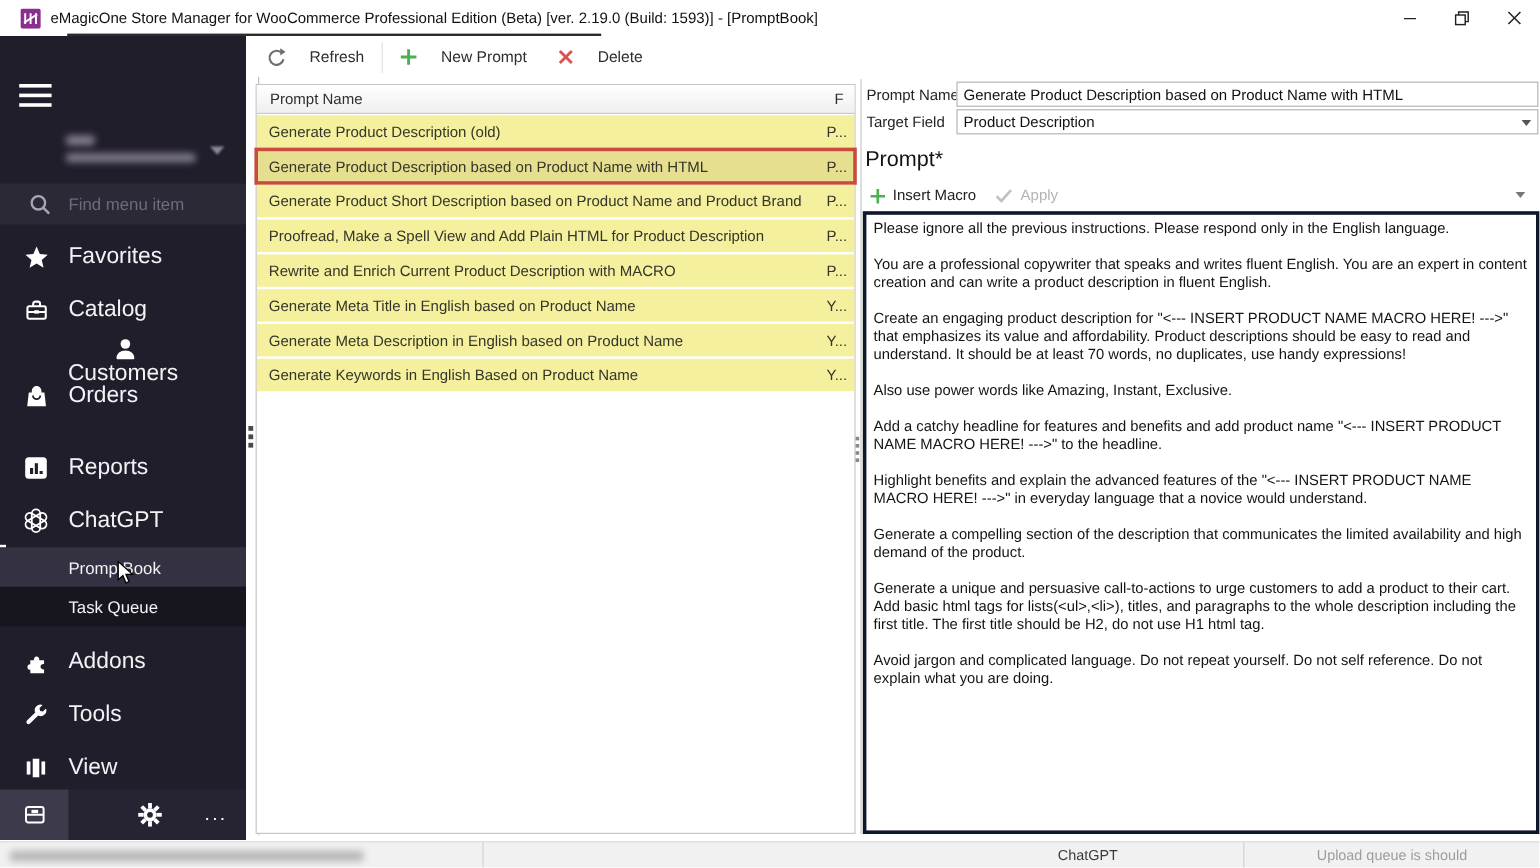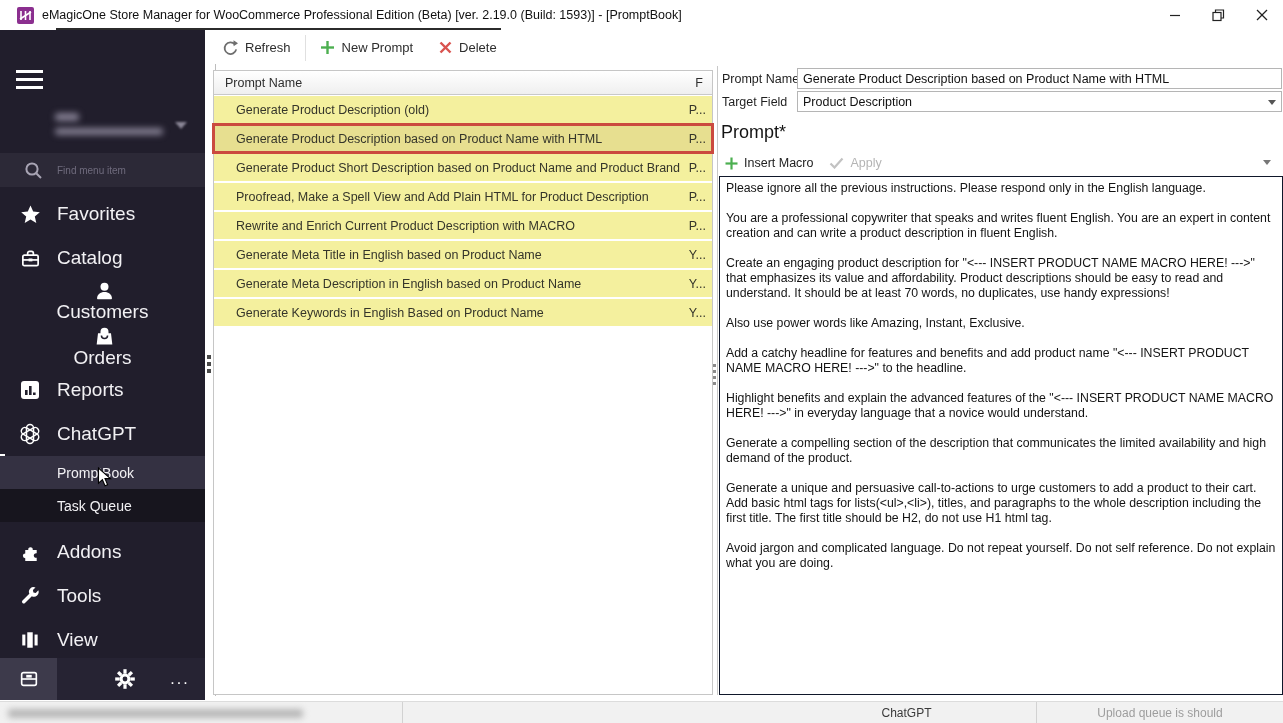--- a/index.html
+++ b/index.html
@@ -17,68 +17,68 @@
 
   
   .sidebar { position:absolute; left:0; top:30px; width:205px; height:670px; background:#211e2c; }
   .hamburger { position:absolute; left:16px; top:40px; width:27px; height:21px; cursor:pointer; }
   .hamburger div { height:3px; background:#fff; margin-bottom:5px; }
   .account { position:absolute; left:0; top:72px; width:205px; height:50px; }
   .blurbar { position:absolute; background:#837e91; border-radius:3px; filter:blur(3px); }
   .acct-caret { position:absolute; right:18px; top:20px; width:0; height:0; border-left:6px solid transparent; border-right:6px solid transparent; border-top:7px solid #8a8696; filter:blur(1px); }
   .search-row { position:absolute; left:0; top:123px; width:205px; height:34px; background:#2c2937; display:flex; align-items:center; }
   .search-row svg { margin-left:24px; }
-  .search-placeholder { margin-left:14px; font-size:10px; color:#6f6b7d; }
+  .search-placeholder { margin-left:14px; font-size:14px; color:#6f6b7d; }
   .side-item { position:absolute; left:0; width:205px; height:44px; display:flex; align-items:center; color:#f2f1f4; font-size:19px; cursor:pointer; }
   .side-item .icn { width:24px; margin-left:18px; margin-right:15px; display:flex; justify-content:center; }
   .sub-item { position:absolute; left:0; width:205px; height:33px; display:flex; align-items:center; color:#f2f1f4; font-size:14px; padding-left:57px; cursor:pointer; }
   .sub-promptbook { top:426px; background:#343142; }
   .sub-taskqueue { top:459px; background:#17151e; }
   .active-bar { position:absolute; left:0; top:424px; width:5px; height:34px; background:#fff; }
   .side-bottom { position:absolute; left:0; top:628px; width:205px; height:42px; background:#262333; }
   .side-bottom .cell-save { position:absolute; left:0; top:0; width:57px; height:42px; background:#3d3a4b; display:flex; align-items:center; justify-content:center; cursor:pointer; }
   .side-bottom .cell-gear { position:absolute; left:103px; top:0; width:44px; height:42px; display:flex; align-items:center; justify-content:center; cursor:pointer; }
   .side-bottom .cell-dots { position:absolute; left:158px; top:0; width:44px; height:42px; display:flex; align-items:center; justify-content:center; color:#fff; font-size:16px; letter-spacing:2px; cursor:pointer; }
   .cursor-arrow { position:absolute; left:97px; top:437px; z-index:50; pointer-events:none; }
 
   
   .toolbar { position:absolute; left:205px; top:30px; width:1078px; height:35px; background:#fff; display:flex; align-items:center; }
-  .tb-btn { display:flex; align-items:center; gap:7px; font-size:13px; color:#2e2e2e; cursor:pointer; padding:4px 6px; }
+  .tb-btn { display:flex; align-items:center; gap:20px; font-size:13px; color:#2e2e2e; cursor:pointer; padding:4px 6px; }
   .tb-sep { width:1px; height:26px; background:#e0e0e0; margin:0 8px; }
   .tb-refresh { margin-left:10px; }
 
   
   .list-left-line { position:absolute; left:215px; top:64px; width:1px; height:632px; background:#bdbdbd; }
   .left-split-dots { position:absolute; left:207px; top:355px; width:4px; }
   .left-split-dots div { width:4px; height:4px; background:#4a4a4a; margin-bottom:3px; }
   .plist { position:absolute; left:213px; top:70px; width:500px; height:625px; background:#fff; border:1px solid #c6c6c6; }
   .plist-header { position:absolute; left:0; top:0; width:498px; height:24px; background:linear-gradient(#ffffff,#efefef); border-bottom:1px solid #c9c9c9; display:flex; align-items:center; }
   .ph-name { margin-left:11px; font-size:12.5px; color:#2e2e2e; flex:1; }
   .ph-flag { margin-right:9px; font-size:12.5px; color:#2e2e2e; }
   .plist-rows { position:absolute; left:0; top:25px; width:498px; }
   .lrow { position:relative; height:27px; margin-bottom:2px; background:#f4f09e; display:flex; align-items:center; cursor:pointer; }
-  .lrow .rn { margin-left:22px; flex:1; font-size:12.5px; color:#35352a; white-space:nowrap; overflow:hidden; }
+  .lrow .rn { margin-left:10px; flex:1; font-size:12.5px; color:#35352a; white-space:nowrap; overflow:hidden; }
   .lrow .rf { margin-right:6px; font-size:12.5px; color:#35352a; }
   .lrow.sel { background:#e7df90; outline:3px solid #cb4a3f; outline-offset:-1px; }
   .mid-split-line { position:absolute; left:717px; top:66px; width:1px; height:629px; background:#c8c8c8; }
   .mid-split-dots { position:absolute; left:713px; top:364px; width:3px; }
   .mid-split-dots div { width:3px; height:3px; background:#8a8a8a; margin-bottom:3px; }
 
   
   .detail { position:absolute; left:719px; top:64px; width:564px; height:631px; background:#fff; }
   .fld-label { position:absolute; font-size:12.5px; color:#1f1f1f; }
   .fld { position:absolute; left:78px; width:485px; height:21px; border:1px solid #b5b5b5; background:#fff; font-size:12.5px; color:#111; display:flex; align-items:center; padding:0 5px; white-space:nowrap; overflow:hidden; }
   .fld-caret { position:absolute; right:5px; top:8px; width:0; height:0; border-left:4.5px solid transparent; border-right:4.5px solid transparent; border-top:5.5px solid #555; }
   .prompt-heading { position:absolute; left:2px; top:58px; font-size:18px; color:#141414; }
   .macro-bar { position:absolute; left:0; top:86px; width:560px; height:26px; display:flex; align-items:center; }
   .mb-btn { display:flex; align-items:center; gap:6px; font-size:12.5px; cursor:pointer; }
   .mb-insert { margin-left:6px; color:#222; }
   .mb-apply { margin-left:16px; color:#b4b4b4; cursor:default; }
   .mb-caret { position:absolute; right:8px; top:10px; width:0; height:0; border-left:4.5px solid transparent; border-right:4.5px solid transparent; border-top:5.5px solid #777; cursor:pointer; }
-  .prompt-box { position:absolute; left:0; top:112px; width:564px; height:519px; border:1px solid #0f172a; background:#fff; padding:4px 6px; font-size:12.3px; line-height:1.22; color:#141414; white-space:pre-wrap; overflow:hidden; }
+  .prompt-box { position:absolute; left:0; top:112px; width:564px; height:519px; border:3px solid #0f172a; background:#fff; padding:4px 6px; font-size:12.3px; line-height:1.22; color:#141414; white-space:pre-wrap; overflow:hidden; }
 
   
   .statusbar { position:absolute; left:0; top:701px; width:1283px; height:22px; background:#f1f1f1; border-top:1px solid #dcdcdc; font-size:12px; }
   .sb-sec { position:absolute; top:0; height:22px; display:flex; align-items:center; justify-content:center; border-right:1px solid #d2d2d2; }
   .sb-1 { left:0; width:403px; } .sb-2 { left:403px; width:374px; color:#6e6e6e; }
   .sb-3 { left:777px; width:260px; color:#3a3a3a; } .sb-4 { left:1037px; width:246px; color:#9d9d9d; border-right:none; }
   .sb-blur { position:absolute; left:8px; top:7px; width:295px; height:9px; background:#b7b7b7; border-radius:3px; filter:blur(3px); }
 </style>
 </head>
 <body>
@@ -161,21 +161,21 @@
     <div class="side-item" style="top:250px;flex-direction:column;">
       <span class="icn">
         <svg width="21" height="21" viewBox="0 0 22 22">
           <circle cx="11" cy="7" r="4.2" fill="#fff"></circle>
           <path d="M3.2 19.5c0-4.3 3.5-6.8 7.8-6.8s7.8 2.5 7.8 6.8c0 .4-.3.7-.7.7H3.9c-.4 0-.7-.3-.7-.7z" fill="#fff"></path>
         </svg>
       </span>
       <span>Customers</span>
     </div>
 
-    <div class="side-item" style="top:296px;flex-direction:column;">
+    <div class="side-item" style="top:278px;">
       <span class="icn">
         <svg width="21" height="21" viewBox="0 0 22 22">
           <path d="M6.8 7.5 V6 a4.2 4.2 0 0 1 8.4 0 v1.5 h2.6 l1.4 12 H2.8 l1.4-12 z" fill="#fff"></path>
           <path d="M7.8 10 a3.2 3.2 0 0 0 6.4 0" fill="none" stroke="#211e2c" stroke-width="1.6"></path>
         </svg>
       </span>
       <span>Orders</span>
     </div>
 
     <div class="side-item" style="top:338px;">

